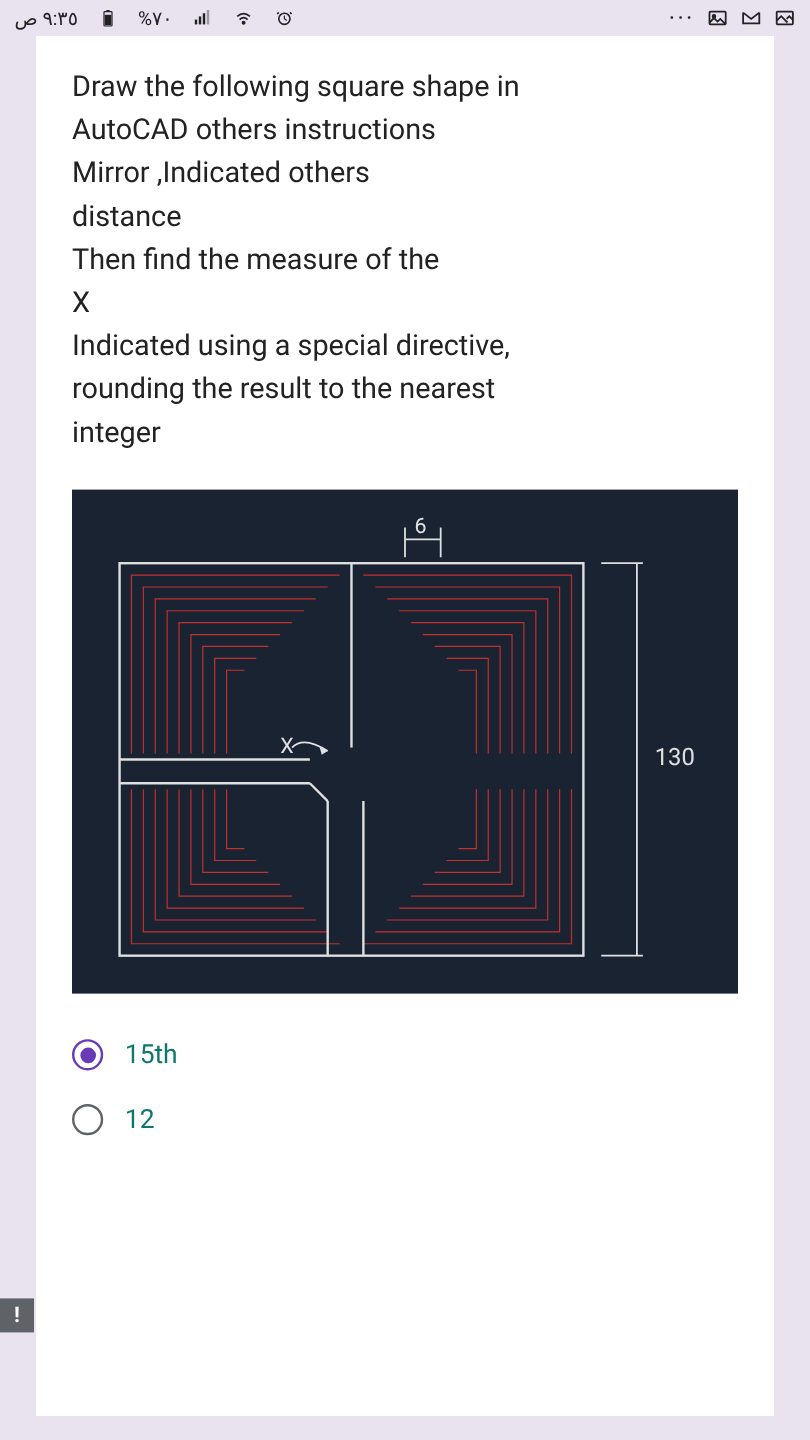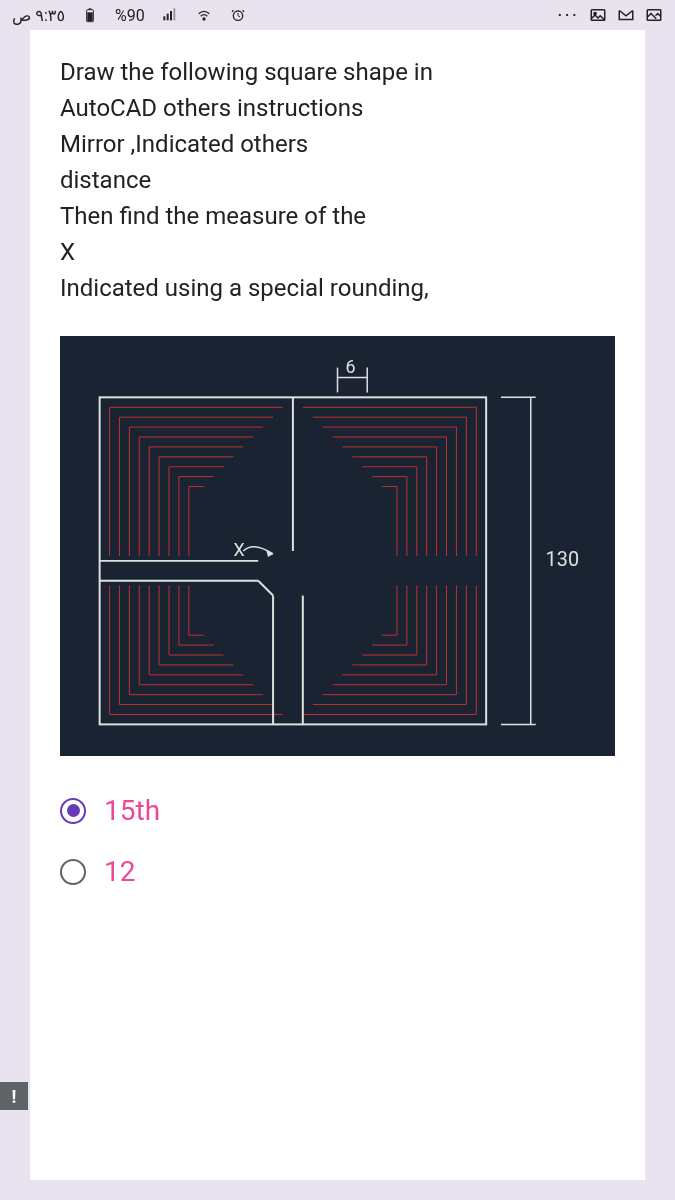--- a/index.html
+++ b/index.html
@@ -107,22 +107,22 @@
     
     .radio.selected::after {
       content: '';
       width: 13px;
       height: 13px;
       background: #673ab7;
       border-radius: 50%;
     }
     
     .option-label {
-      font-size: 28px;
-      color: #ec4899;
+      font-size: 22px;
+      color: #0f766e;
     }
     
     .feedback-btn {
       position: fixed;
       left: 0;
       bottom: 90px;
       width: 28px;
       height: 28px;
       background: #5f6368;
       display: flex;
@@ -144,21 +144,21 @@
 <div class="status-bar">
   <div class="status-left">
     <span>٩:٣٥ ص</span>
     <span class="status-icon">
       <svg viewBox="0 0 24 24" width="16" height="16" fill="currentColor">
           <rect x="7" y="4" width="10" height="18" rx="1" stroke="currentColor" stroke-width="1.5" fill="none"></rect>
           <rect x="10" y="2" width="4" height="2"></rect>
           <rect x="8" y="8" width="8" height="13" fill="currentColor"></rect>
         </svg>
     </span>
-    <span>%90</span>
+    <span>%٧٠</span>
     <span class="status-icon">
       <svg viewBox="0 0 24 24" width="16" height="16" fill="currentColor">
           <rect x="2" y="14" width="3" height="6"></rect>
           <rect x="7" y="10" width="3" height="10"></rect>
           <rect x="12" y="6" width="3" height="14"></rect>
           <rect x="17" y="2" width="3" height="18" fill="#999"></rect>
         </svg>
     </span>
     <span class="status-icon">
       <svg viewBox="0 0 24 24" width="16" height="16" fill="none" stroke="currentColor" stroke-width="2">
@@ -199,21 +199,23 @@
 </div>
 
 <div class="content">
   <div class="question-text">
     <span>Draw the following square shape in</span>
     <span> AutoCAD others instructions</span>
     <span>Mirror ,Indicated others</span>
     <span>distance</span>
     <span> Then find the measure of the</span>
     <span>X</span>
-    <span> Indicated using a special rounding,</span>
+    <span> Indicated using a special directive,</span>
+    <span>rounding the result to the nearest</span>
+    <span> integer</span>
   </div>
 
   <div class="autocad-image">
     <svg class="autocad-svg" viewBox="0 0 560 420">
 
       <rect x="40" y="60" width="390" height="330" fill="none" stroke="#e0e0e0" stroke-width="2"></rect>
 
       <line x1="280" y1="30" x2="280" y2="55" stroke="#e0e0e0" stroke-width="1.5"></line>
       <line x1="310" y1="30" x2="310" y2="55" stroke="#e0e0e0" stroke-width="1.5"></line>
       <line x1="280" y1="40" x2="310" y2="40" stroke="#e0e0e0" stroke-width="1.5"></line>

